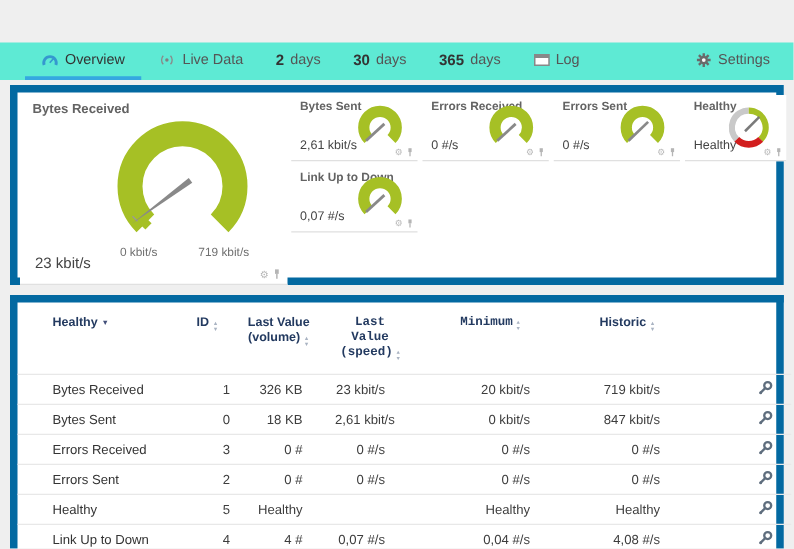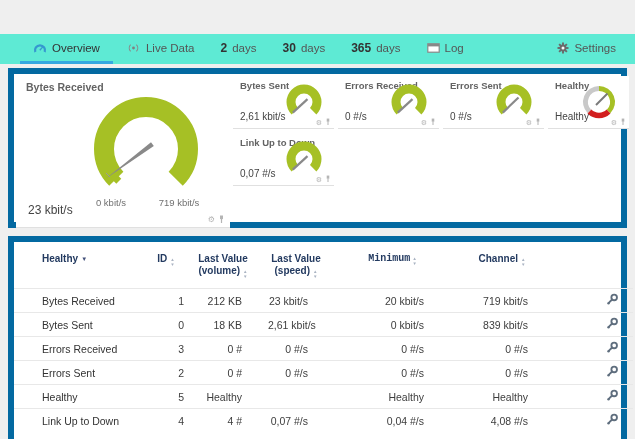--- a/index.html
+++ b/index.html
@@ -56,21 +56,21 @@
   #tile-healthy{left:534px;top:2px;width:81px;}
   #tile-link{left:219px;top:59px;}
 
   
   #table-panel table{width:100%;border-collapse:collapse;table-layout:fixed;margin-top:6px;}
   th{color:#233a60;font-size:10px;font-weight:bold;text-align:center;vertical-align:top;
      padding:5px 4px 9px 0;line-height:12px;}
   th.c-channel{text-align:left;padding-left:28px;}
   th.c-id{padding-right:4px;}
   th.c-vol{padding-right:10px;margin-top:41px;}
-  th.c-speed{padding-right:20px;}
+  th.c-speed{padding-right:20px;font-family:Liberation Mono, monospace;}
   th.c-min{padding-right:20px;font-family:Liberation Mono, monospace;}
   th.c-max{padding-right:28px;}
   td{font-size:10.5px;color:#3d3d3d;text-align:right;height:23px;padding:0 4px 0 0;
      border-top:1px solid #e8e8e8;white-space:nowrap;overflow:hidden;}
   td.c-channel{text-align:left;padding-left:28px;color:#333;}
   td.c-id{padding-right:4px;}
   td.c-vol{padding-right:26px;}
   td.c-speed{padding-right:36px;}
   td.c-min{padding-right:36px;}
   td.c-max{padding-right:44px;}
@@ -279,54 +279,54 @@
                 <span>▼</span>
               </span>
           </th>
           <th class="c-min">
             <span>Minimum</span><span class="sort">
                 <span>▲</span>
                 <span>▼</span>
               </span>
           </th>
           <th class="c-max">
-            <span>Channel</span><span class="sort">
+            <span>Historic</span><span class="sort">
                 <span>▲</span>
                 <span>▼</span>
               </span>
           </th>
           <th class="c-act"></th>
         </tr>
       </thead>
       <tbody>
   <tr>
     <td class="c-channel">Bytes Received</td>
     <td class="c-id">1</td>
-    <td class="c-vol">212 KB</td>
+    <td class="c-vol">326 KB</td>
     <td class="c-speed">23 kbit/s</td>
     <td class="c-min">20 kbit/s</td>
     <td class="c-max">719 kbit/s</td>
     <td class="c-act">
       <span class="wrench">
         <svg width="13" height="13" viewBox="0 0 14 14">
                   <circle cx="8.8" cy="4.8" r="3" fill="none" stroke="#5f6e7e" stroke-width="2"></circle>
                   <line x1="6.6" y1="7" x2="3.2" y2="10.4" stroke="#5f6e7e" stroke-width="2" stroke-linecap="round"></line>
                   <circle cx="2.7" cy="11" r="1.3" fill="#5f6e7e"></circle>
                 </svg>
       </span>
     </td>
   </tr>
 
   <tr>
     <td class="c-channel">Bytes Sent</td>
     <td class="c-id">0</td>
     <td class="c-vol">18 KB</td>
     <td class="c-speed">2,61 kbit/s</td>
     <td class="c-min">0 kbit/s</td>
-    <td class="c-max">839 kbit/s</td>
+    <td class="c-max">847 kbit/s</td>
     <td class="c-act">
       <span class="wrench">
         <svg width="13" height="13" viewBox="0 0 14 14">
                   <circle cx="8.8" cy="4.8" r="3" fill="none" stroke="#5f6e7e" stroke-width="2"></circle>
                   <line x1="6.6" y1="7" x2="3.2" y2="10.4" stroke="#5f6e7e" stroke-width="2" stroke-linecap="round"></line>
                   <circle cx="2.7" cy="11" r="1.3" fill="#5f6e7e"></circle>
                 </svg>
       </span>
     </td>
   </tr>

